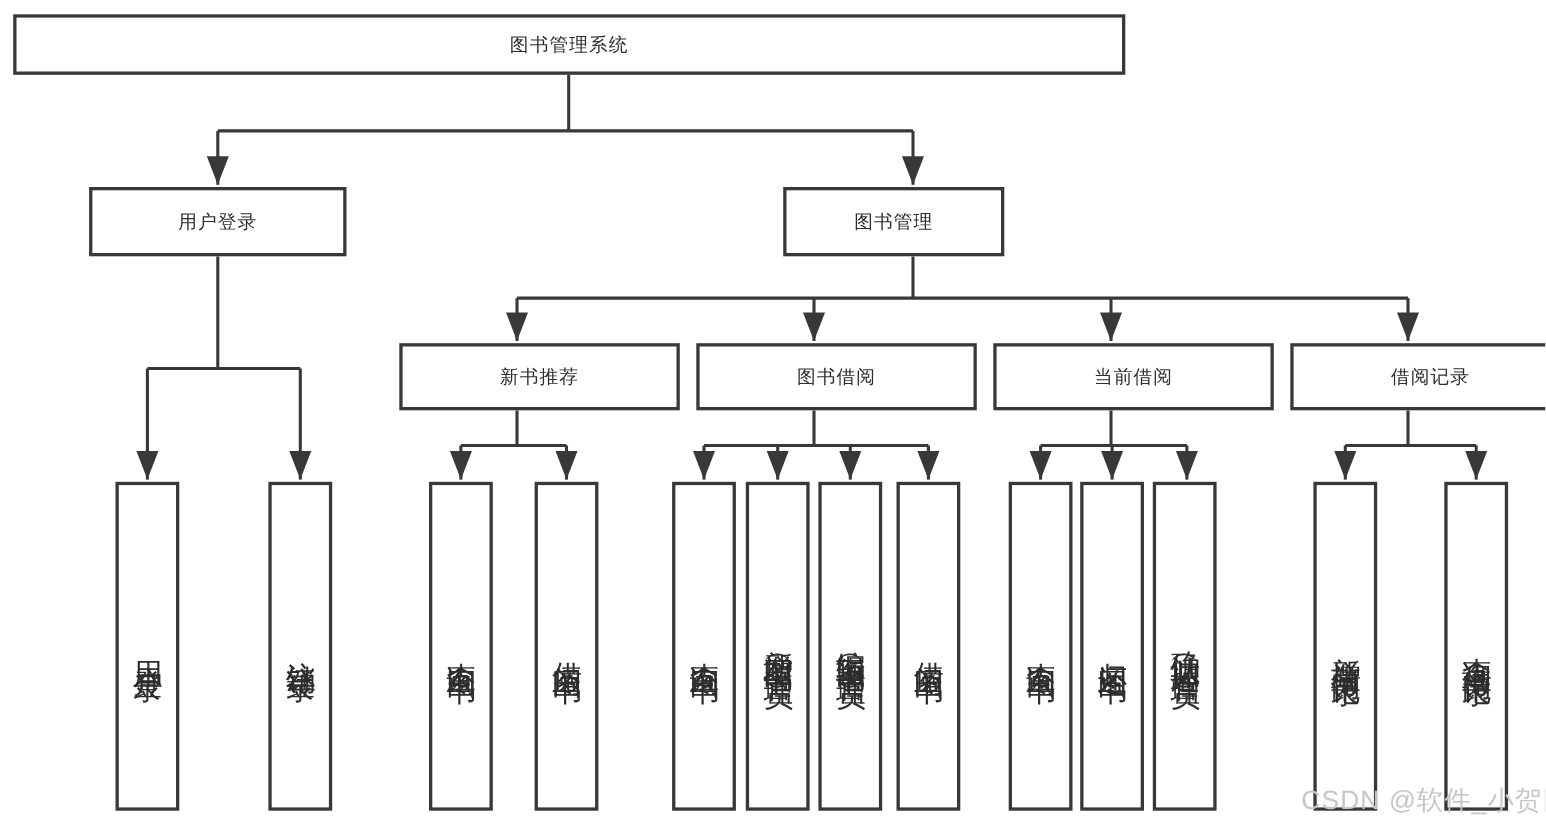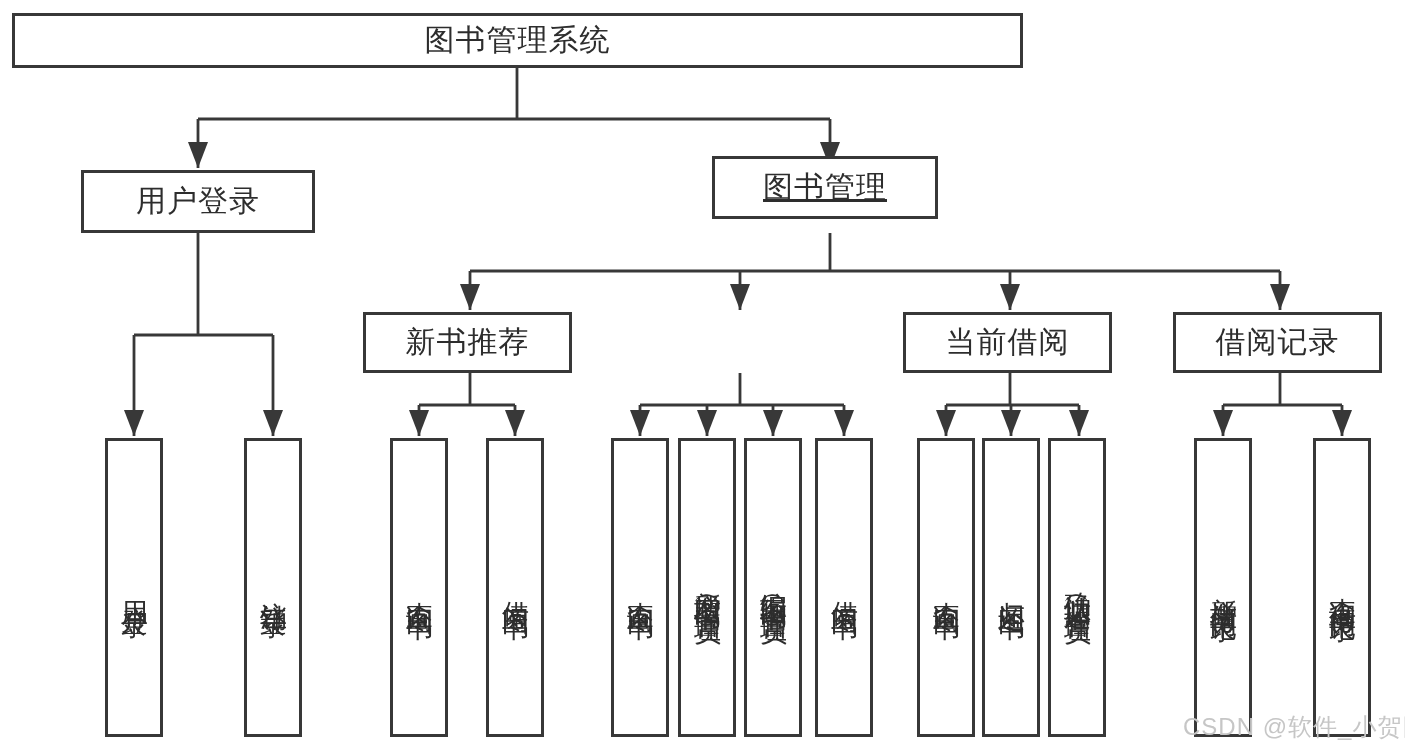--- a/index.html
+++ b/index.html
@@ -13,34 +13,34 @@
   #wires{position:absolute;left:0;top:0;z-index:1;}
   .box{
     position:absolute;
     box-sizing:border-box;
     background:#ffffff;
     border:3px solid #383838;
     color:#2d2d2d;
     display:flex;align-items:center;justify-content:center;
     z-index:2;
   }
-  .box-h{font-size:30px;letter-spacing:1px;white-space:nowrap;}
+  .box-h{font-size:17px;letter-spacing:1px;white-space:nowrap;}
   .label-v{
     writing-mode:vertical-rl;
     text-orientation:mixed;
     font-size:27px;
     letter-spacing:4px;
     line-height:1;
     white-space:nowrap;
   }
   
   .n-root{left:12px;top:13px;width:1011px;height:55px;}
   .n-userlogin{left:81px;top:170px;width:234px;height:63px;}
-  .n-bookmgmt{left:712px;top:156px;width:226px;height:63px;text-decoration:underline;}
-  .lvl3{top:312px;width:209px;height:61px;}
+  .n-bookmgmt{left:712px;top:170px;width:201px;height:63px;}
+  .lvl3{top:312px;width:255px;height:61px;}
   .n-nbr{left:363px;}
   .n-bb{left:633px;}
   .n-cb{left:903px;}
   .n-br{left:1173px;}
   .leaf{top:438px;width:58px;height:299px;}
   .x105{left:105px;} .x244{left:244px;}
   .x390{left:390px;} .x486{left:486px;}
   .x611{left:611px;} .x678{left:678px;} .x744{left:744px;} .x815{left:815px;}
   .x917{left:917px;} .x982{left:982px;} .x1048{left:1048px;}
   .x1194{left:1194px;} .x1313{left:1313px;}
@@ -96,20 +96,21 @@
       <path d="M1342,405 V436" marker-end="url(#arrow)"></path>
     </g>
   </svg>
 
   <div class="box box-h n-root">图书管理系统</div>
 
   <div class="box box-h n-userlogin">用户登录</div>
   <div class="box box-h n-bookmgmt">图书管理</div>
 
   <div class="box box-h lvl3 n-nbr">新书推荐</div>
+  <div class="box box-h lvl3 n-bb">图书借阅</div>
   <div class="box box-h lvl3 n-br">借阅记录</div>
   <div class="box box-h lvl3 n-cb">当前借阅</div>
 
   <div class="box leaf x105">
     <span class="label-v">用户登录</span>
   </div>
   <div class="box leaf x244">
     <span class="label-v">注销登录</span>
   </div>
 

